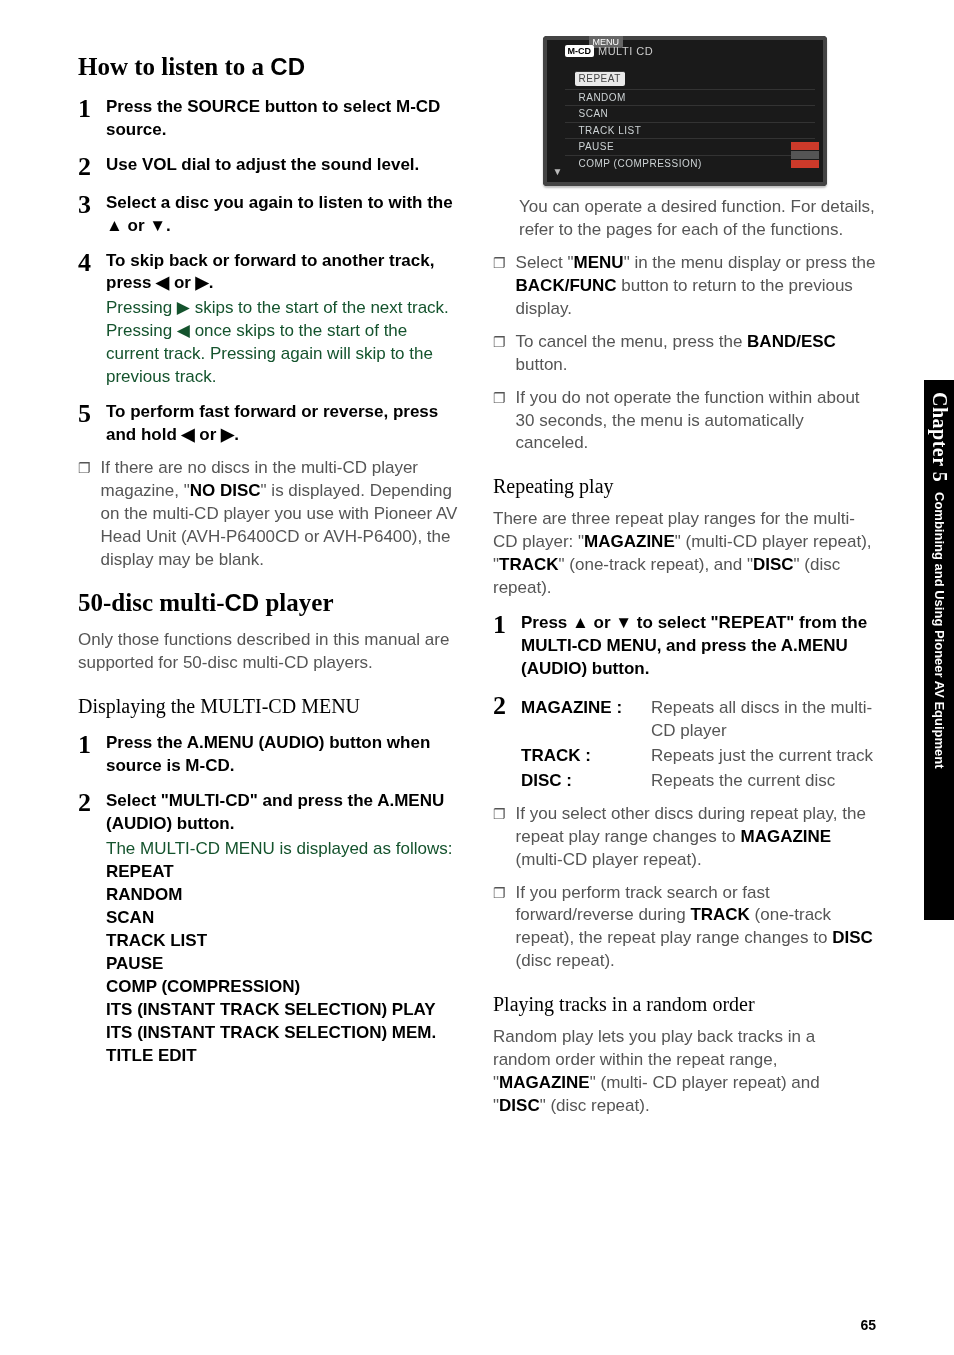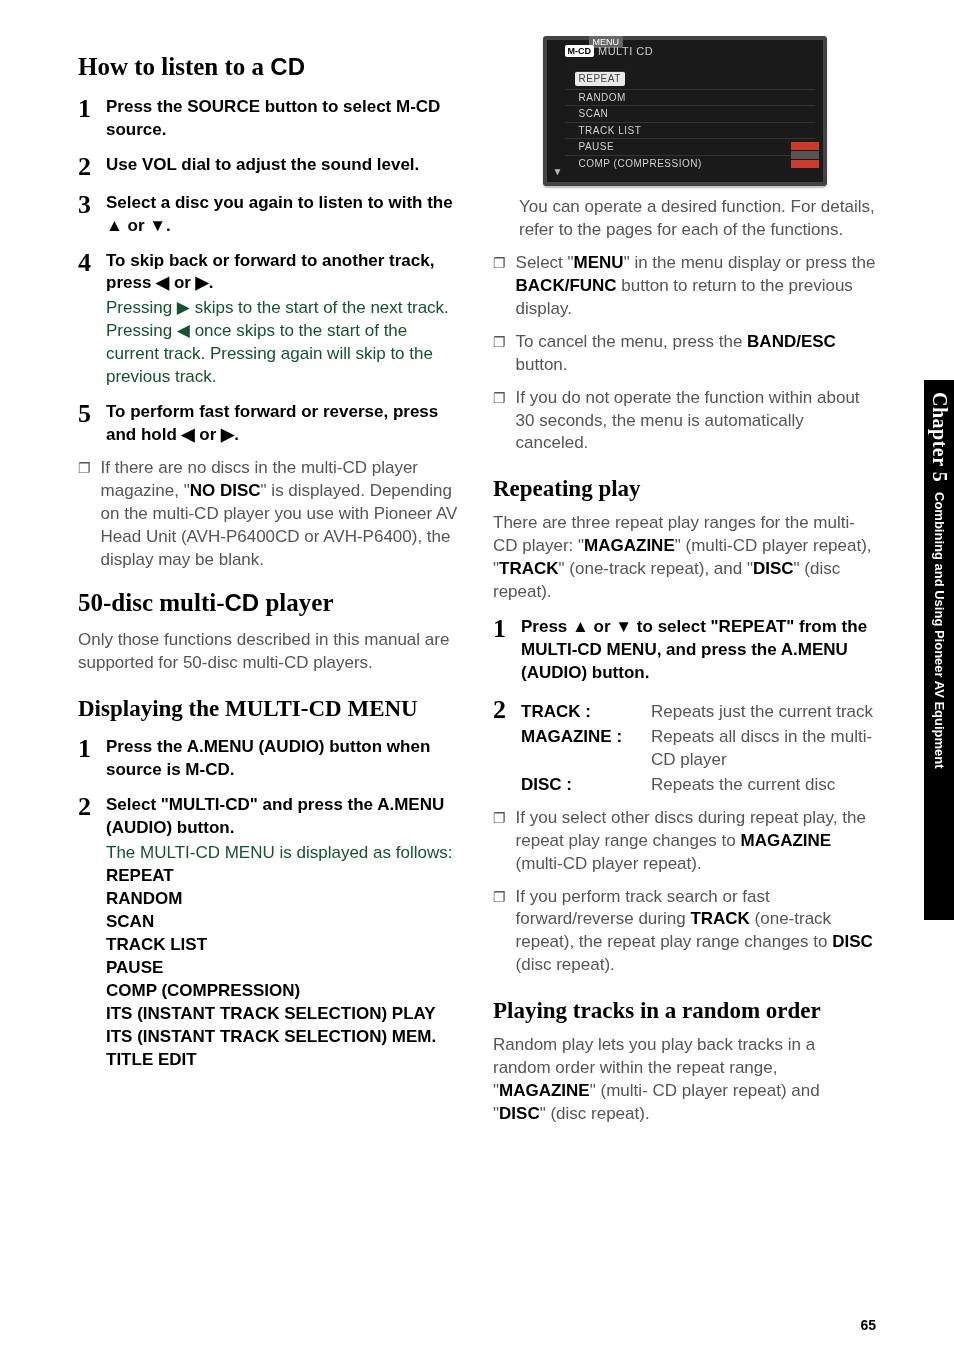--- a/index.html
+++ b/index.html
@@ -28,22 +28,22 @@
     font-weight: bold;
     margin-top: 14px;
     margin-bottom: 10px;
   }
   h2.section .cd {
     font-family: Arial, Helvetica, sans-serif;
     font-size: 24px;
   }
   h3.subsection {
     font-family: Georgia, 'Times New Roman', serif;
-    font-size: 23px;
-    font-weight: bold;
+    font-size: 20px;
+    font-weight: normal;
     margin-top: 18px;
     margin-bottom: 8px;
   }
   .body-text {
     color: #555;
     margin-bottom: 8px;
   }
   .num-list { list-style: none; padding: 0; margin: 0; }
   .num-list > li { display: flex; gap: 12px; margin-top: 12px; }
   .num {
@@ -318,26 +318,26 @@
     <ol class="num-list">
       <li>
         <div class="num">1</div>
         <div class="step-body step-bold">Press ▲ or ▼ to select "REPEAT" from the MULTI-CD MENU, and press the A.MENU (AUDIO) button.</div>
       </li>
       <li>
         <div class="num">2</div>
         <div class="step-body">
           <div class="defs">
             <div class="row">
+              <div class="term">MAGAZINE :</div>
+              <div class="desc">Repeats all discs in the multi-CD player</div>
+            </div>
+            <div class="row">
               <div class="term">TRACK :</div>
               <div class="desc">Repeats just the current track</div>
-            </div>
-            <div class="row">
-              <div class="term">MAGAZINE :</div>
-              <div class="desc">Repeats all discs in the multi-CD player</div>
             </div>
             <div class="row">
               <div class="term">DISC :</div>
               <div class="desc">Repeats the current disc</div>
             </div>
           </div>
         </div>
       </li>
     </ol>
 

